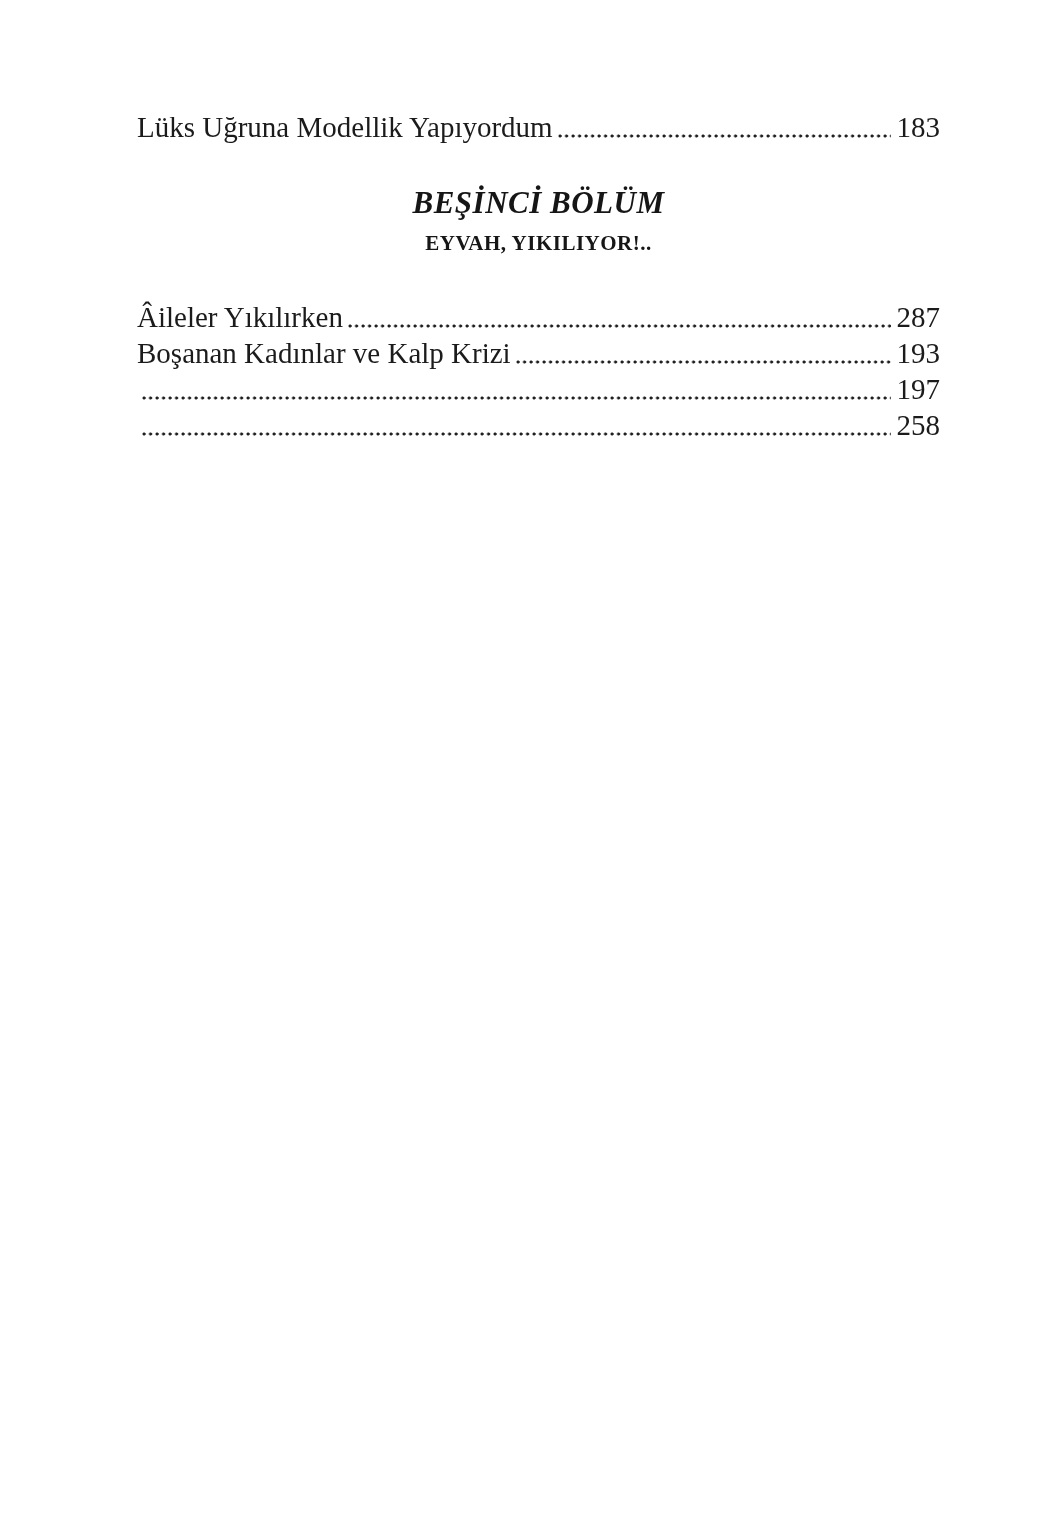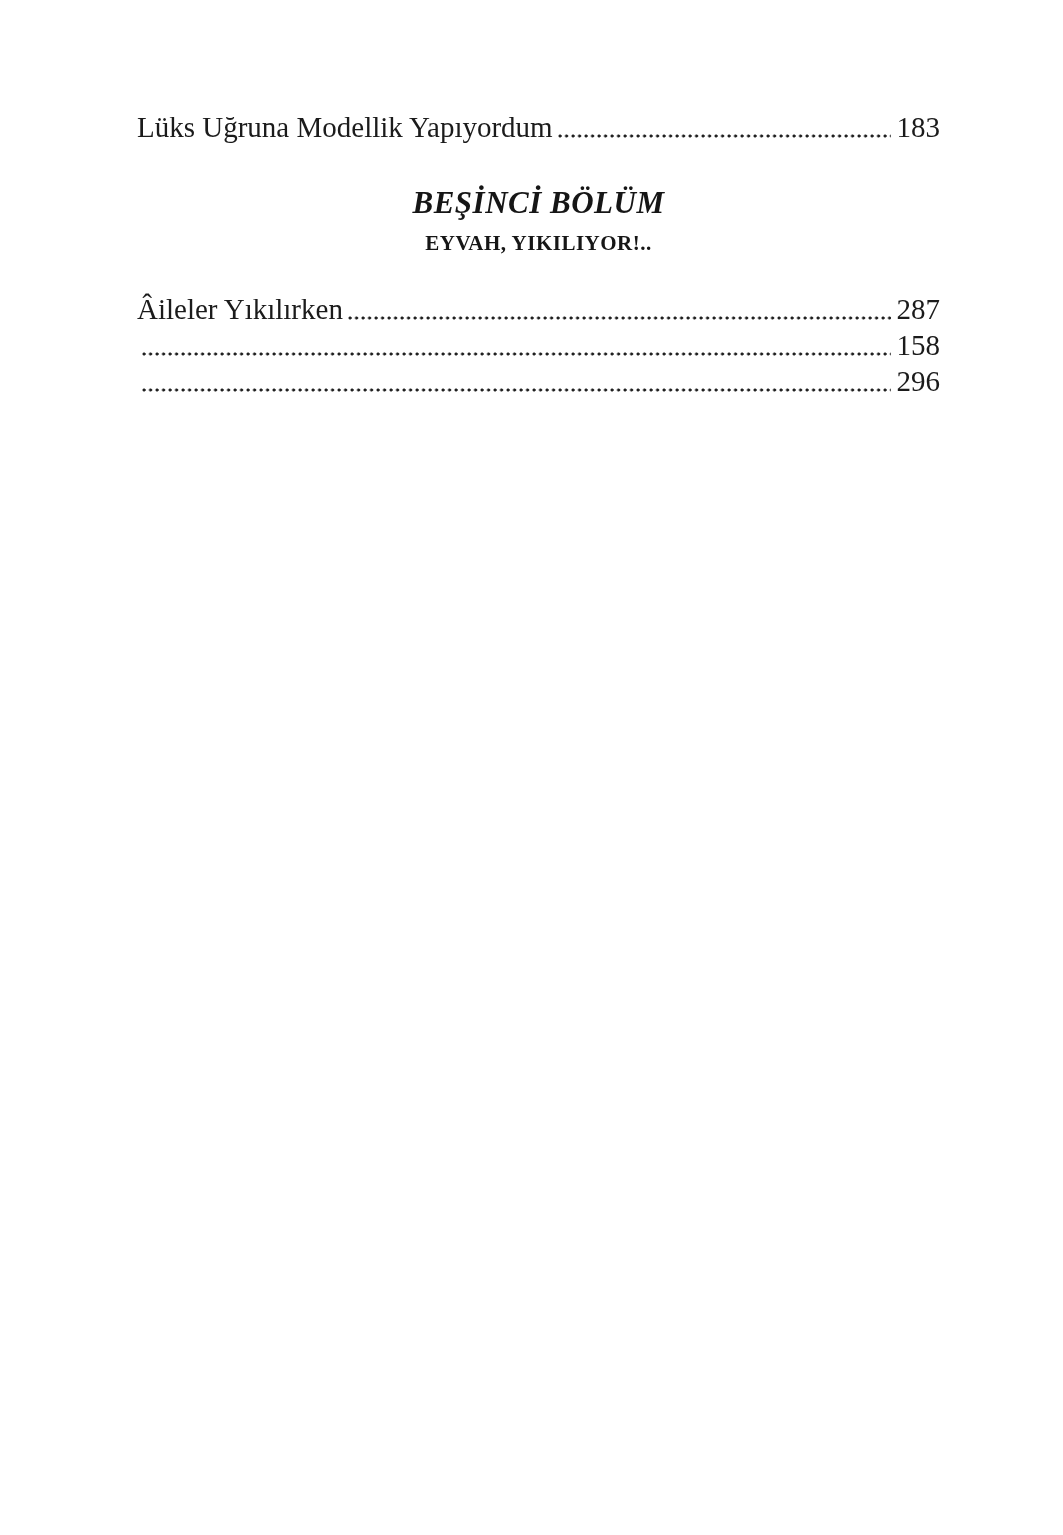--- a/index.html
+++ b/index.html
@@ -36,21 +36,21 @@
     align-self: flex-end;
     height: 4px;
     min-width: 12px;
     margin: 0 6px 7px 5px;
     background-image: radial-gradient(circle at 2px 2px, #1e1e1e 1.3px, transparent 1.8px);
     background-repeat: repeat-x;
     background-size: 6.5px 4px;
   }
   .section-heading {
     text-align: center;
-    margin: 38px 0 28px 0;
+    margin: 38px 0 36px 0;
   }
   .section-line1 {
     font-size: 31px;
     line-height: 40px;
     font-weight: bold;
     font-style: italic;
     letter-spacing: 0.5px;
     color: #161616;
   }
   .section-line2 {
@@ -77,25 +77,30 @@
       <div class="section-line1">BEŞİNCİ BÖLÜM</div>
       <div class="section-line2">EYVAH, YIKILIYOR!..</div>
     </div>
 
     <div class="toc-row">
       <span class="toc-title">Âileler Yıkılırken</span>
       <span class="leader"></span>
       <span class="toc-page">287</span>
     </div>
 
-
     <div class="toc-row">
+      <span class="toc-title">Boşanan Kadınlar ve Kalp Krizi</span>
       <span class="leader"></span>
-      <span class="toc-page">158</span>
+      <span class="toc-page">193</span>
     </div>
 
     <div class="toc-row">
       <span class="leader"></span>
-      <span class="toc-page">296</span>
+      <span class="toc-page">197</span>
+    </div>
+
+    <div class="toc-row">
+      <span class="leader"></span>
+      <span class="toc-page">258</span>
     </div>
 
   </div>
 </div>
 
 </body></html>

